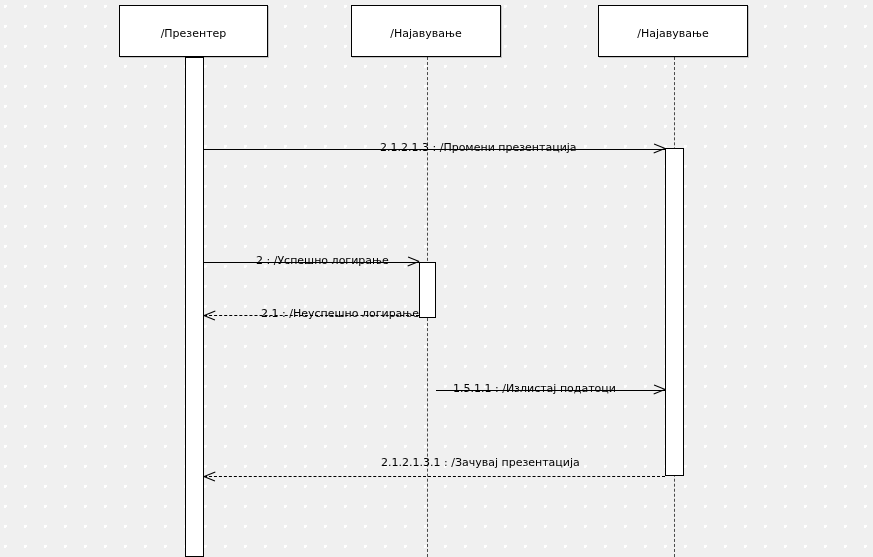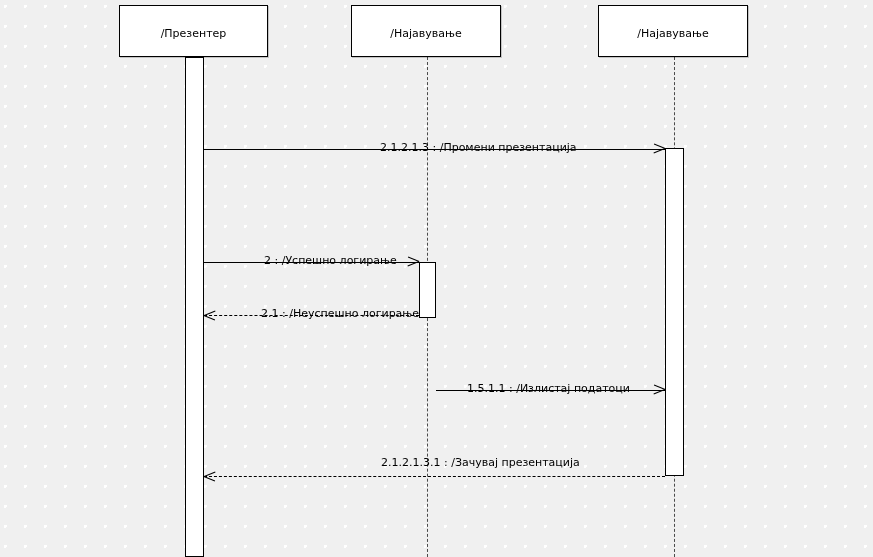--- a/index.html
+++ b/index.html
@@ -123,35 +123,35 @@
     <span class="a"></span>
       <span class="b"></span>
   </div>
   <div class="msg-label" style="left:380px; top:133px;">2.1.2.1.3 : /Промени презентација</div>
 
   <div class="msg-line" style="left:204px; top:262px; width:215px;"></div>
   <div class="arrow-head right" style="left:419px; top:262px;">
     <span class="a"></span>
       <span class="b"></span>
   </div>
-  <div class="msg-label" style="left:264px; top:246px;text-align:center;">2 : /Успешно логирање</div>
+  <div class="msg-label" style="left:256px; top:246px;text-align:center;">2 : /Успешно логирање</div>
 
   <div class="msg-line dashed" style="left:204px; top:315px; width:215px;"></div>
   <div class="arrow-head left" style="left:204px; top:315px;">
     <span class="a"></span>
       <span class="b"></span>
   </div>
   <div class="msg-label" style="left:261px; top:299px;">2.1 : /Неуспешно логирање</div>
 
   <div class="msg-line" style="left:436px; top:390px; width:229px;"></div>
   <div class="arrow-head right" style="left:665px; top:390px;">
     <span class="a"></span>
       <span class="b"></span>
   </div>
-  <div class="msg-label" style="left:467px; top:374px;">1.5.1.1 : /Излистај податоци</div>
+  <div class="msg-label" style="left:453px; top:374px;">1.5.1.1 : /Излистај податоци</div>
 
   <div class="msg-line dashed" style="left:204px; top:476px; width:461px;"></div>
   <div class="arrow-head left" style="left:204px; top:476px;">
     <span class="a"></span>
       <span class="b"></span>
   </div>
   <div class="msg-label" style="left:381px; top:448px;">2.1.2.1.3.1 : /Зачувај презентација</div>
 
 </div>
 

